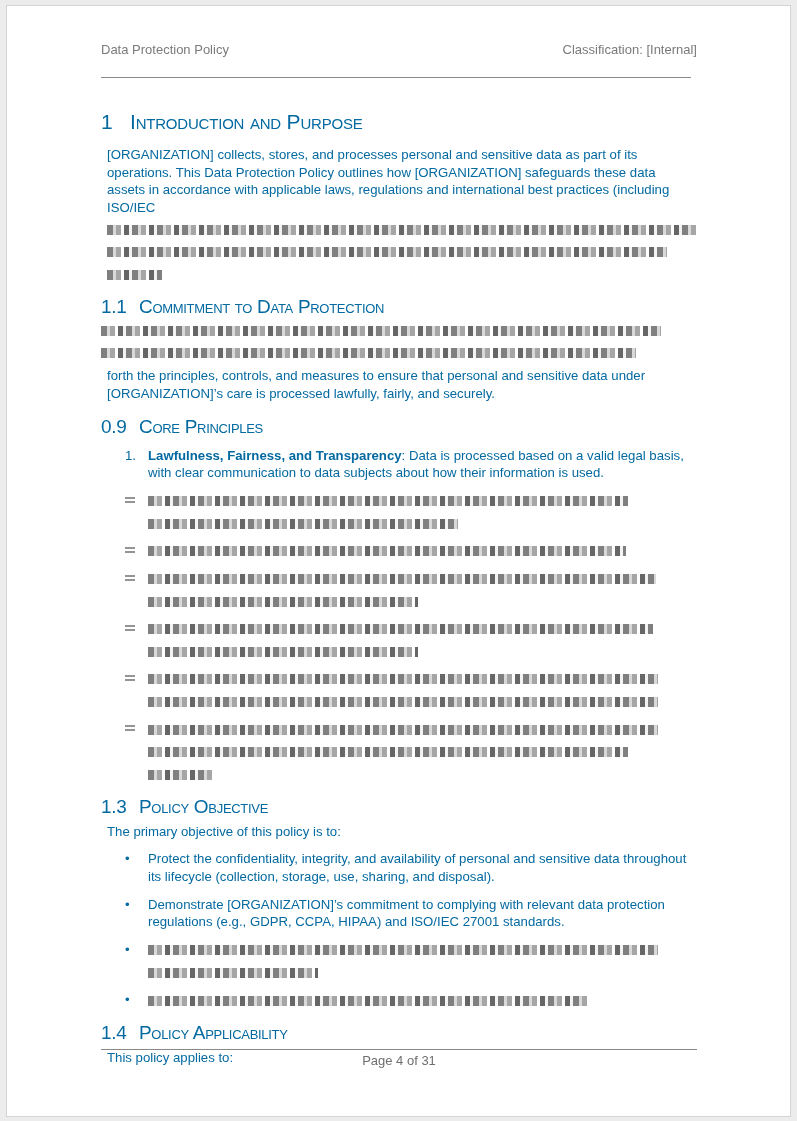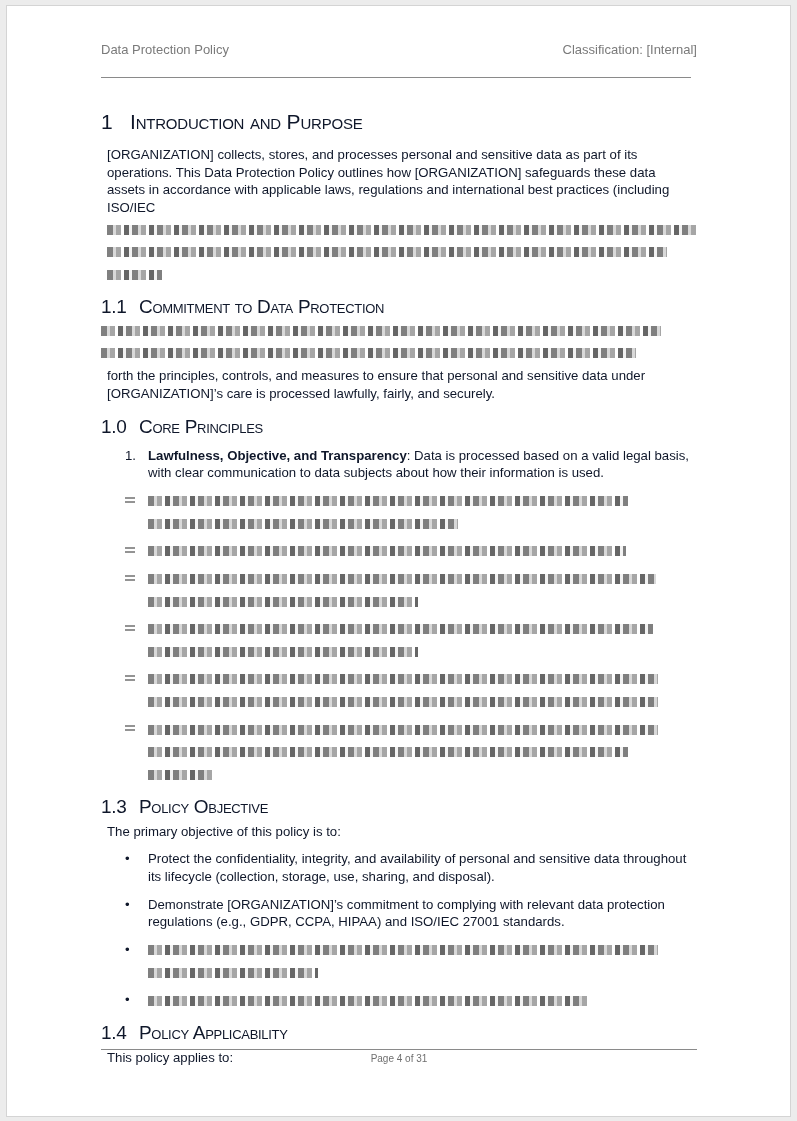--- a/index.html
+++ b/index.html
@@ -1,36 +1,36 @@
 <!DOCTYPE html>
 <html><head>
 <meta charset="utf-8">
 <style>
   html, body { margin:0; padding:0; }
   body { width:797px; height:1121px; background:#ececec; font-family:"Liberation Sans", sans-serif; position:relative; overflow:hidden; }
   .page { position:absolute; left:6px; top:5px; width:785px; height:1112px; background:#fff; border:1px solid #d4d4d4; box-sizing:border-box; }
   .hdr { position:absolute; left:101px; top:42px; width:596px; font-size:13px; color:#7a7a7a; }
   .hdr .r { position:absolute; right:0; top:0; }
   .hdr-line { position:absolute; left:101px; top:77px; width:590px; height:1px; background:#8a8a8a; }
-  .content { position:absolute; left:101px; top:108px; width:600px; color:#0f172a; font-size:13.2px; line-height:17.6px; }
+  .content { position:absolute; left:101px; top:108px; width:600px; color:#0369a1; font-size:13.2px; line-height:17.6px; }
   h1 { font-weight:normal; font-size:21px; margin:0 0 10px 0; font-variant:small-caps; letter-spacing:-0.2px; line-height:28px; }
   h1 .num { display:inline-block; width:29px; }
   h2 { font-weight:normal; font-size:19px; margin:0; font-variant:small-caps; line-height:20px; letter-spacing:-0.3px; }
   h2 .num { display:inline-block; width:38px; }
   p { margin:6px; }
   .sec { margin-top:14px; }
   .redact { display:inline-block; height:10px; background:repeating-linear-gradient(90deg,#555 0 6px,#ccc 6px 9px,#888 9px 14px,#fff 14px 17px,#333 17px 22px,#eee 22px 25px); vertical-align:middle; opacity:0.75; }
   ol, ul { margin:0; padding:0; list-style:none; }
   .li { position:relative; padding-left:47px; margin-top:10px; }
   .li .mk { position:absolute; left:24px; top:0; }
   .li.blur .mk { width:10px; height:8px; top:5px; background:repeating-linear-gradient(180deg,#666 0 2px,#fff 2px 4px); opacity:0.7; }
   .rline { display:block; margin:4px 0 5px 0; }
   b { font-weight:bold; }
   .ftr-line { position:absolute; left:101px; top:1049px; width:596px; height:1px; background:#8a8a8a; }
-  .ftr { position:absolute; left:101px; top:1053px; width:596px; text-align:center; font-size:10px; color:#6f6f6f; }
+  .ftr { position:absolute; left:101px; top:1053px; width:596px; text-align:center; font-size:13px; color:#6f6f6f; }
 </style>
 </head>
 <body>
 
 <div class="page"></div>
 
 <div class="hdr">
   <span>Data Protection Policy</span>
   <span class="r">Classification: [Internal]</span>
 </div>
@@ -46,25 +46,25 @@
   </p>
 
   <div class="sec">
     <h2><span class="num">1.1</span><span>Commitment to Data Protection</span></h2>
     <span class="rline"><span class="redact" style="width:560px"></span></span>
     <span class="rline"><span class="redact" style="width:535px"></span></span>
     <p>forth the principles, controls, and measures to ensure that personal and sensitive data under [ORGANIZATION]’s care is processed lawfully, fairly, and securely.</p>
   </div>
 
   <div class="sec">
-    <h2><span class="num">1.0</span><span>Core Principles</span></h2>
+    <h2><span class="num">0.9</span><span>Core Principles</span></h2>
     <ol>
       <li class="li">
         <span class="mk">1.</span>
-        <b>Lawfulness, Objective, and Transparency</b><span>: Data is processed based on a valid legal basis, with clear communication to data subjects about how their information is used.</span>
+        <b>Lawfulness, Fairness, and Transparency</b><span>: Data is processed based on a valid legal basis, with clear communication to data subjects about how their information is used.</span>
       </li>
       <li class="li blur">
           <span class="mk"></span>
           <span class="rline" style="margin-top:2px"><span class="redact" style="width:480px"></span></span>
           <span class="rline"><span class="redact" style="width:310px"></span></span>
         </li>
       <li class="li blur">
           <span class="mk"></span>
           <span class="rline" style="margin-top:2px"><span class="redact" style="width:478px"></span></span>
         </li>

